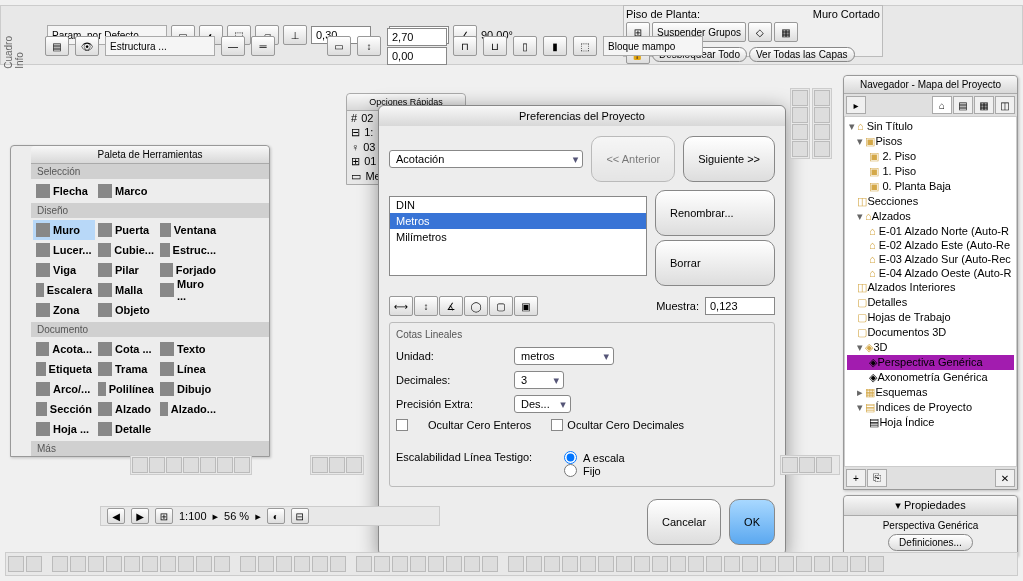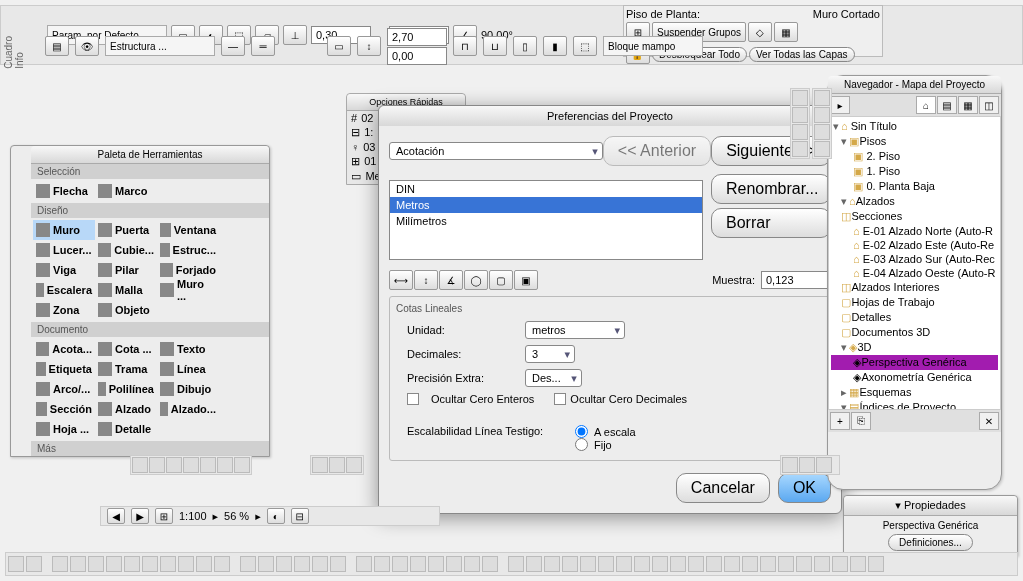--- a/index.html
+++ b/index.html
@@ -9,38 +9,38 @@
 .vert-label { position: absolute; left: 2px; top: 30px; writing-mode: vertical-rl; transform: rotate(180deg); font-size: 10px; color: #666; }
 .icon-btn { width: 24px; height: 20px; border: 1px solid #999; background: linear-gradient(#fff,#ddd); border-radius: 2px; display: inline-flex; align-items: center; justify-content: center; font-size: 10px; }
 .palette { position: absolute; background: #ededed; border: 1px solid #999; border-radius: 4px 4px 0 0; box-shadow: 1px 1px 3px rgba(0,0,0,0.2); }
 .palette-title { background: linear-gradient(#f8f8f8,#d8d8d8); padding: 3px 8px; font-size: 10px; text-align: center; border-bottom: 1px solid #aaa; border-radius: 4px 4px 0 0; }
 .tool-palette { left: 10px; top: 145px; width: 260px; padding-left: 20px; }
 .section-hdr { background: #d0d0d0; padding: 2px 6px; font-size: 10px; color: #555; }
 .tool-row { display: flex; flex-wrap: wrap; padding: 2px; }
 .tool-item { width: 62px; height: 20px; display: flex; align-items: center; gap: 3px; padding: 1px 3px; font-size: 10px; cursor: pointer; font-weight: bold; }
 .tool-item.sel { background: #b8d8f8; }
 .tool-icon { width: 14px; height: 14px; background: #888; display: inline-block; }
-.dialog { position: absolute; left: 378px; top: 105px; width: 464px; background: #ededed; border: 1px solid #888; border-radius: 6px; box-shadow: 0 4px 20px rgba(0,0,0,0.4); }
+.dialog { position: absolute; left: 378px; top: 105px; width: 408px; background: #ededed; border: 1px solid #888; border-radius: 6px; box-shadow: 0 4px 20px rgba(0,0,0,0.4); }
 .dialog-title { text-align: center; padding: 4px; font-size: 11px; background: linear-gradient(#f8f8f8,#d8d8d8); border-radius: 6px 6px 0 0; }
 .dialog-body { padding: 10px; }
 .combo { border: 1px solid #888; background: #fff; padding: 2px 20px 2px 6px; border-radius: 3px; position: relative; display: inline-block; min-width: 100px; }
 .combo::after { content: "▾"; position: absolute; right: 4px; top: 2px; color: #557; }
-.btn { border: 1px solid #888; background: linear-gradient(#fff,#ddd); padding: 5px 14px; border-radius: 10px; font-size: 16px; cursor: pointer; display: inline-block; }
+.btn { border: 1px solid #888; background: linear-gradient(#fff,#ddd); padding: 16px 14px; border-radius: 10px; font-size: 11px; cursor: pointer; display: inline-block; }
 .btn.primary { background: linear-gradient(#a8d8ff,#5ba8f0); color: #000; }
 .listbox { border: 1px solid #888; background: #fff; height: 80px; overflow: auto; margin-top: 6px; }
 .listbox div { padding: 2px 6px; }
 .listbox div.sel { background: #3874d6; color: #fff; }
-.field-row { display: flex; align-items: center; gap: 8px; padding: 3px 0; margin-left: 11px; }
+.field-row { display: flex; align-items: center; gap: 8px; padding: 3px 0; }
 .field-row label { width: 110px; }
 .txt-input { border: 1px solid #888; background: #fff; padding: 2px 4px; width: 60px; }
 .radio-row { display: flex; align-items: center; gap: 6px; }
-.navigator { position: absolute; right: 21px; top: 75px; width: 175px; height: 415px; border-radius: 16px; }
+.navigator { position: absolute; right: 5px; top: 75px; width: 175px; height: 415px; }
 .nav-toolbar { display: flex; gap: 1px; padding: 2px; background: #e0e0e0; }
 .nav-tab { width: 20px; height: 18px; border: 1px solid #aaa; background: #f0f0f0; font-size: 10px; display: flex; align-items: center; justify-content: center; }
-.tree { padding: 2px; font-size: 10px; background: #fff; border: 1px solid #ccc; height: 294px; overflow: auto; }
+.tree { padding: 2px; font-size: 10px; background: #fff; border: 1px solid #ccc; height: 351px; overflow: auto; }
 .tree-item { padding: 1px 2px; white-space: nowrap; cursor: pointer; }
 .tree-item.sel { background: #a21caf; }
 .ind1 { padding-left: 10px; } .ind2 { padding-left: 22px; }
 .disclosure { display: inline-block; width: 8px; color: #666; }
 .folder-icon { color: #d4a848; }
 .props { position: absolute; right: 5px; top: 495px; width: 175px; }
 .quick-options { position: absolute; left: 346px; top: 93px; width: 120px; background: #e8e8e8; border: 1px solid #aaa; border-radius: 4px 4px 0 0; }
 .qo-row { padding: 1px 4px; font-size: 9px; display: flex; gap: 4px; }
 .bottom-toolbar { position: absolute; bottom: 5px; left: 5px; right: 5px; height: 24px; background: #e8e8e8; border: 1px solid #ccc; display: flex; align-items: center; gap: 2px; padding: 2px; }
 .status-bar { position: absolute; bottom: 55px; left: 100px; width: 340px; height: 20px; background: #e8e8e8; border: 1px solid #ccc; display: flex; align-items: center; gap: 6px; padding: 2px 6px; font-size: 10px; }
@@ -263,21 +263,21 @@
     </div>
   <div class="qo-row">
       <span>▭</span>
       <span>Me</span>
     </div>
 </div>
 
 <div class="dialog">
   <div class="dialog-title">Preferencias del Proyecto</div>
   <div class="dialog-body">
-    <div style="display:flex;align-items:center">
+    <div style="display:flex;gap:8px;align-items:center">
       <span class="combo" style="flex:1">Acotación</span>
       <span class="btn" style="opacity:.5">&lt;&lt; Anterior</span>
       <span class="btn">Siguiente &gt;&gt;</span>
     </div>
     <div style="display:flex;gap:8px;margin-top:8px">
       <div class="listbox" style="flex:1">
         <div>DIN</div>
         <div class="sel">Metros</div>
         <div>Milímetros</div>
       </div>
@@ -306,21 +306,21 @@
       </div>
       <div class="field-row">
         <label>Decimales:</label>
         <span class="combo" style="min-width:50px">3</span>
       </div>
       <div class="field-row">
         <label>Precisión Extra:</label>
         <span class="combo" style="min-width:50px">Des...</span>
       </div>
       <div class="field-row" style="gap:20px">
-        <div style="display:flex;align-items:center;gap:12px">
+        <div style="display:flex;align-items:center;gap:20px">
           <span class="checkbox"></span>
           <span>Ocultar Cero Enteros</span>
         </div>
         <div style="display:flex;align-items:center;gap:4px">
           <span class="checkbox"></span>
           <span>Ocultar Cero Decimales</span>
         </div>
       </div>
       <div class="field-row" style="margin-top:14px;align-items:flex-start">
         <label style="width:160px">Escalabilidad Línea Testigo:</label>
@@ -352,29 +352,29 @@
     <span class="nav-tab">▤</span>
     <span class="nav-tab">▦</span>
     <span class="nav-tab">◫</span>
   </div>
   <div class="tree">
     <div class="tree-item"><span class="disclosure">▾</span><span class="folder-icon">⌂</span> <span>Sin Título</span></div>
     <div class="tree-item ind1"><span class="disclosure">▾</span><span class="folder-icon">▣</span><span>Pisos</span></div>
     <div class="tree-item ind2"><span class="folder-icon">▣</span> <span>2. Piso</span></div>
     <div class="tree-item ind2"><span class="folder-icon">▣</span> <span>1. Piso</span></div>
     <div class="tree-item ind2"><span class="folder-icon">▣</span> <span>0. Planta Baja</span></div>
+    <div class="tree-item ind1"><span class="folder-icon">◫</span><span>Secciones</span></div>
     <div class="tree-item ind1"><span class="disclosure">▾</span><span class="folder-icon">⌂</span><span>Alzados</span></div>
-    <div class="tree-item ind1"><span class="folder-icon">◫</span><span>Secciones</span></div>
     <div class="tree-item ind2"><span class="folder-icon">⌂</span> <span>E-01 Alzado Norte (Auto-R</span></div>
     <div class="tree-item ind2"><span class="folder-icon">⌂</span> <span>E-02 Alzado Este (Auto-Re</span></div>
     <div class="tree-item ind2"><span class="folder-icon">⌂</span> <span>E-03 Alzado Sur (Auto-Rec</span></div>
     <div class="tree-item ind2"><span class="folder-icon">⌂</span> <span>E-04 Alzado Oeste (Auto-R</span></div>
     <div class="tree-item ind1"><span class="folder-icon">◫</span><span>Alzados Interiores</span></div>
+    <div class="tree-item ind1"><span class="folder-icon">▢</span><span>Detalles</span></div>
     <div class="tree-item ind1"><span class="folder-icon">▢</span><span>Hojas de Trabajo</span></div>
-    <div class="tree-item ind1"><span class="folder-icon">▢</span><span>Detalles</span></div>
     <div class="tree-item ind1"><span class="folder-icon">▢</span><span>Documentos 3D</span></div>
     <div class="tree-item ind1"><span class="disclosure">▾</span><span class="folder-icon">◈</span><span>3D</span></div>
     <div class="tree-item ind2 sel"><span>◈</span><span>Perspectiva Genérica</span></div>
     <div class="tree-item ind2"><span>◈</span><span>Axonometría Genérica</span></div>
     <div class="tree-item ind1"><span class="disclosure">▸</span><span class="folder-icon">▦</span><span>Esquemas</span></div>
     <div class="tree-item ind1"><span class="disclosure">▾</span><span class="folder-icon">▤</span><span>Índices de Proyecto</span></div>
     <div class="tree-item ind2"><span>▤</span><span>Hoja Índice</span></div>
 
   </div>
   <div class="nav-toolbar">

